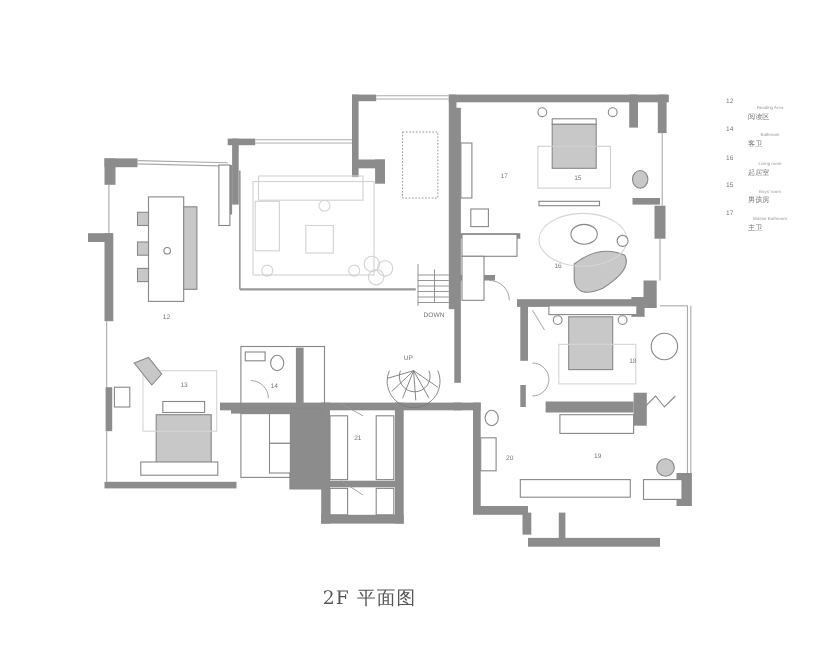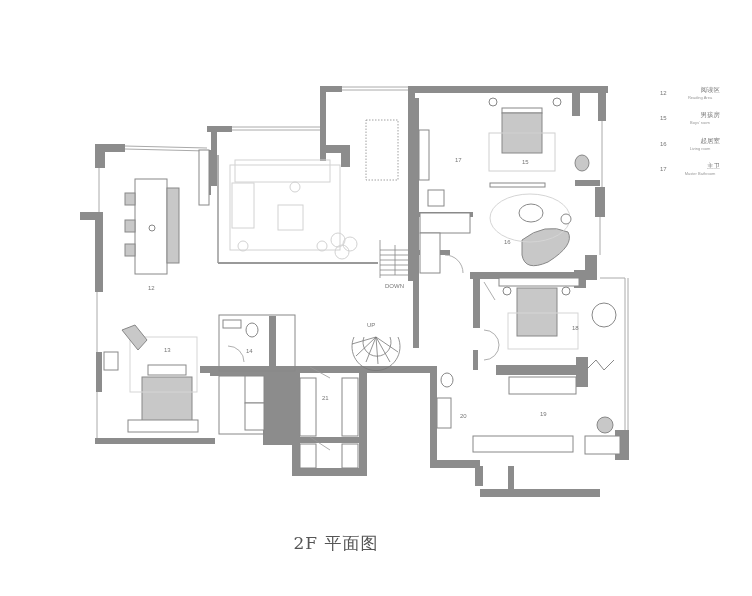--- a/index.html
+++ b/index.html
@@ -1,21 +1,21 @@
 <!DOCTYPE html>
 <html><head>
 <meta charset="utf-8">
 <style>
   html,body{margin:0;padding:0;background:#ffffff;}
   body{width:752px;height:596px;position:relative;overflow:hidden;font-family:"DejaVu Sans",sans-serif;}
   #plan{position:absolute;left:0;top:0;}
   .legend{position:absolute;left:652px;top:86px;width:100px;}
   .lg-row{position:relative;height:22px;margin-bottom:3.3px;}
   .lg-num{position:absolute;left:8px;top:4px;font-size:6px;color:#777;font-family:"Liberation Sans",sans-serif;}
-  .lg-cn{position:absolute;left:28px;top:0px;font-size:6.5px;color:#777;width:40px;text-align:right;}
+  .lg-cn{position:absolute;left:28px;top:16px;font-size:6.5px;color:#777;width:40px;text-align:left;}
   .lg-en{position:absolute;left:22px;top:9px;font-size:4px;color:#999;width:52px;text-align:center;font-family:"Liberation Sans",sans-serif;}
   .title{position:absolute;left:0;top:532px;width:672px;text-align:center;font-family:"DejaVu Serif",serif;font-size:17px;color:#555;letter-spacing:1px;}
   .rl{font-family:"Liberation Sans",sans-serif;font-size:6px;fill:#777;}
 </style>
 </head>
 <body>
 
 <svg id="plan" width="752" height="596" viewBox="0 0 752 596" xmlns="http://www.w3.org/2000/svg">
   <g fill="#8c8c8c">
 
@@ -219,29 +219,34 @@
   <text class="rl" x="367" y="327">UP</text>
 </svg>
 
 <div class="legend">
   <div class="lg-row">
       <span class="lg-num">12</span>
       <span class="lg-cn">阅读区</span>
       <span class="lg-en">Reading Area</span>
     </div>
   <div class="lg-row">
+      <span class="lg-num">14</span>
+      <span class="lg-cn">客卫</span>
+      <span class="lg-en">Bathroom</span>
+    </div>
+  <div class="lg-row">
+      <span class="lg-num">16</span>
+      <span class="lg-cn">起居室</span>
+      <span class="lg-en">Living room</span>
+    </div>
+  <div class="lg-row">
       <span class="lg-num">15</span>
       <span class="lg-cn">男孩房</span>
       <span class="lg-en">Boys' room</span>
     </div>
   <div class="lg-row">
-      <span class="lg-num">16</span>
-      <span class="lg-cn">起居室</span>
-      <span class="lg-en">Living room</span>
-    </div>
-  <div class="lg-row">
       <span class="lg-num">17</span>
       <span class="lg-cn">主卫</span>
       <span class="lg-en">Master Bathroom</span>
     </div>
 </div>
 
 <div class="title">2F 平面图</div>
 
 </body></html>

